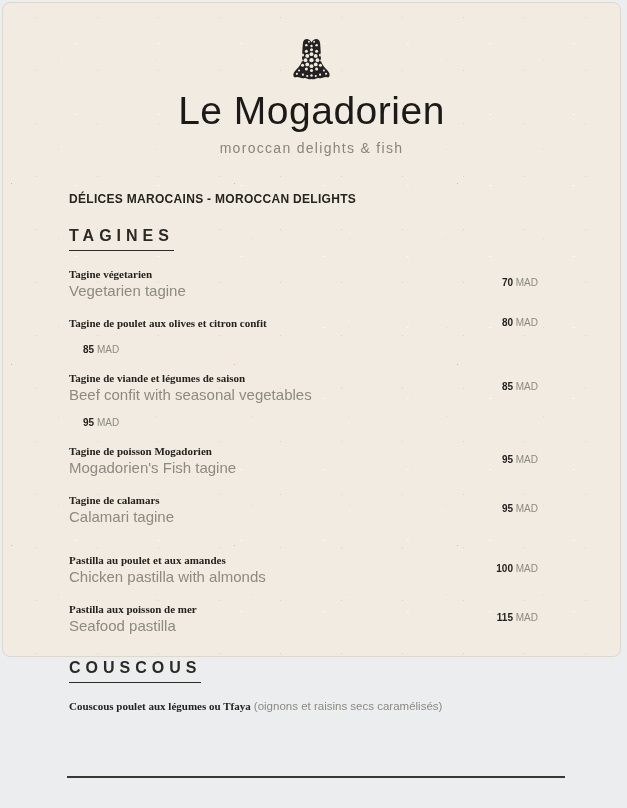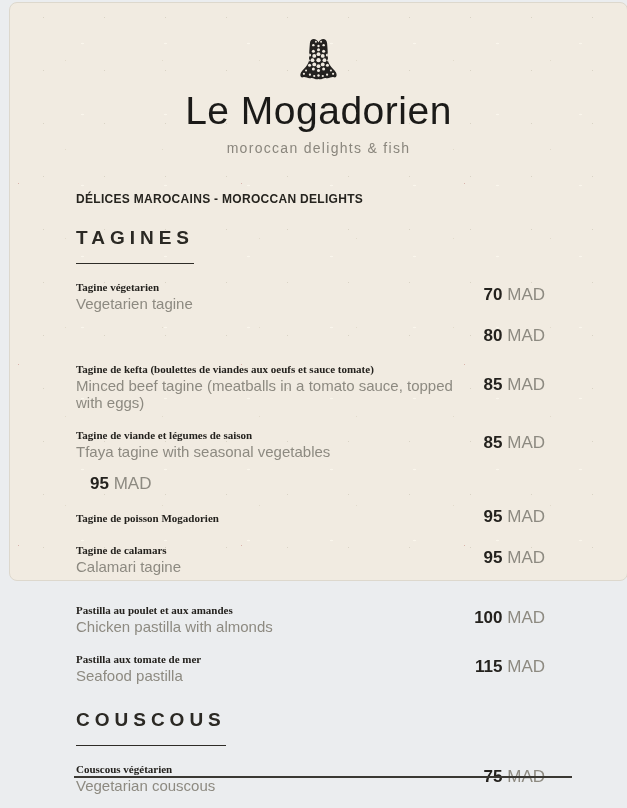--- a/index.html
+++ b/index.html
@@ -6,33 +6,32 @@
   body{
     width:627px;height:808px;
     background:#ebedef;
     font-family:"Liberation Sans", sans-serif;
     position:relative;
     overflow:hidden;
   }
   .page{
     position:absolute;
     left:2px;top:2px;
-    width:619px;height:579px;
+    width:619px;height:655px;
     box-sizing:border-box;
     background-color:#f1ebe1;
     background-image:
       radial-gradient(#e2dbcc 0.8px, transparent 1px),
       radial-gradient(#faf6ec 1px, transparent 1.2px),
       radial-gradient(#d9d3c5 0.6px, transparent 0.9px),
       radial-gradient(#d9b3ab 0.7px, transparent 1px);
     background-size:97px 89px, 83px 71px, 61px 53px, 223px 181px;
     background-position:7px 13px, 31px 5px, 3px 41px, 120px 90px;
     border:1px solid #ddd8cd;
     border-radius:8px;
-    margin-left:7px;
   }
   header{ text-align:center; }
   .logo-wrap{ margin-top:34px; line-height:0; }
   .brand-title{
     margin:4px 0 0 0;
     font-size:39px;
     font-weight:400;
     letter-spacing:0.5px;
     color:#1b1a18;
   }
@@ -48,25 +47,25 @@
     font-size:12px;
     font-weight:700;
     letter-spacing:0.3px;
     color:#26241f;
   }
   .menu-section{ margin-top:24px; }
   .menu-section:first-of-type{ margin-top:21px; }
   .section-title{
     display:inline-block;
     margin:0;
-    font-size:19px;
+    font-size:16px;
     font-weight:600;
     letter-spacing:5px;
     color:#2b2924;
-    padding-bottom:14px;
+    padding-bottom:5px;
     border-bottom:1.5px solid #2e2c27;
   }
   .section-items{ margin-top:13px; }
   .menu-item{
     display:flex;
     justify-content:space-between;
     align-items:center;
     margin-bottom:13px;
   }
   .item-text{ max-width:400px; line-height:1.13; }
@@ -82,21 +81,21 @@
     color:#8d8a81;
   }
   .item-desc{
     margin-top:1px;
     font-size:15px;
     color:#8d8a81;
   }
   .item-price{
     white-space:nowrap;
     margin-left:14px;
-    font-size:17px;
+    font-size:10px;
   }
   .price-value{ font-weight:700; color:#24221e; }
   .price-currency{ font-weight:400; color:#8d8a81; }
   .footer-rule{
     position:absolute;
     left:64px;
     width:498px;
     top:773px;
     height:2px;
     background:#3a3833;
@@ -167,47 +166,45 @@
   <div class="menu-item">
     <div class="item-text">
       <div class="item-name-line"><span class="item-name">Tagine végetarien</span></div>
       <div class="item-desc">Vegetarien tagine</div>
     </div>
     <div class="item-price"><span class="price-value">70</span><span class="price-currency"> MAD</span></div>
   </div>
 
   <div class="menu-item">
     <div class="item-text">
+      <div class="item-name-line"><span class="item-name">Tagine de poulet aux olives et citron confit</span></div>
     </div>
     <div class="item-price"><span class="price-value">80</span><span class="price-currency"> MAD</span></div>
   </div>
 
   <div class="menu-item">
-    <div class="item-text">
-      <div class="item-name-line"><span class="item-name">Tagine de kefta (boulettes de viandes aux oeufs et sauce tomate)</span></div>
-      <div class="item-desc">Minced beef tagine (meatballs in a tomato sauce, topped with eggs)</div>
-    </div>
     <div class="item-price"><span class="price-value">85</span><span class="price-currency"> MAD</span></div>
   </div>
 
   <div class="menu-item">
     <div class="item-text">
       <div class="item-name-line"><span class="item-name">Tagine de viande et légumes de saison</span></div>
-      <div class="item-desc">Tfaya tagine with seasonal vegetables</div>
+      <div class="item-desc">Beef confit with seasonal vegetables</div>
     </div>
     <div class="item-price"><span class="price-value">85</span><span class="price-currency"> MAD</span></div>
   </div>
 
   <div class="menu-item">
     <div class="item-price"><span class="price-value">95</span><span class="price-currency"> MAD</span></div>
   </div>
 
   <div class="menu-item">
     <div class="item-text">
       <div class="item-name-line"><span class="item-name">Tagine de poisson Mogadorien</span></div>
+      <div class="item-desc">Mogadorien's Fish tagine</div>
     </div>
     <div class="item-price"><span class="price-value">95</span><span class="price-currency"> MAD</span></div>
   </div>
 
   <div class="menu-item">
     <div class="item-text">
       <div class="item-name-line"><span class="item-name">Tagine de calamars</span></div>
       <div class="item-desc">Calamari tagine</div>
     </div>
     <div class="item-price"><span class="price-value">95</span><span class="price-currency"> MAD</span></div>
@@ -220,38 +217,31 @@
   <div class="menu-item">
     <div class="item-text">
       <div class="item-name-line"><span class="item-name">Pastilla au poulet et aux amandes</span></div>
       <div class="item-desc">Chicken pastilla with almonds</div>
     </div>
     <div class="item-price"><span class="price-value">100</span><span class="price-currency"> MAD</span></div>
   </div>
 
   <div class="menu-item">
     <div class="item-text">
-      <div class="item-name-line"><span class="item-name">Pastilla aux tomate de mer</span></div>
+      <div class="item-name-line"><span class="item-name">Pastilla aux poisson de mer</span></div>
       <div class="item-desc">Seafood pastilla</div>
     </div>
     <div class="item-price"><span class="price-value">115</span><span class="price-currency"> MAD</span></div>
   </div>
 </div>
   </section>
 
   <section class="menu-section">
     <h3 class="section-title">COUSCOUS</h3>
     <div class="section-items">
-  <div class="menu-item">
-    <div class="item-text">
-      <div class="item-name-line"><span class="item-name">Couscous végétarien</span></div>
-      <div class="item-desc">Vegetarian couscous</div>
-    </div>
-    <div class="item-price"><span class="price-value">75</span><span class="price-currency"> MAD</span></div>
-  </div>
 
   <div class="menu-item">
     <div class="item-text">
       <div class="item-name-line"><span class="item-name">Couscous poulet aux légumes ou Tfaya</span><span class="item-name-note"> (oignons et raisins secs caramélisés)</span></div>
 
     </div>
 
   </div>
 
 </div>

